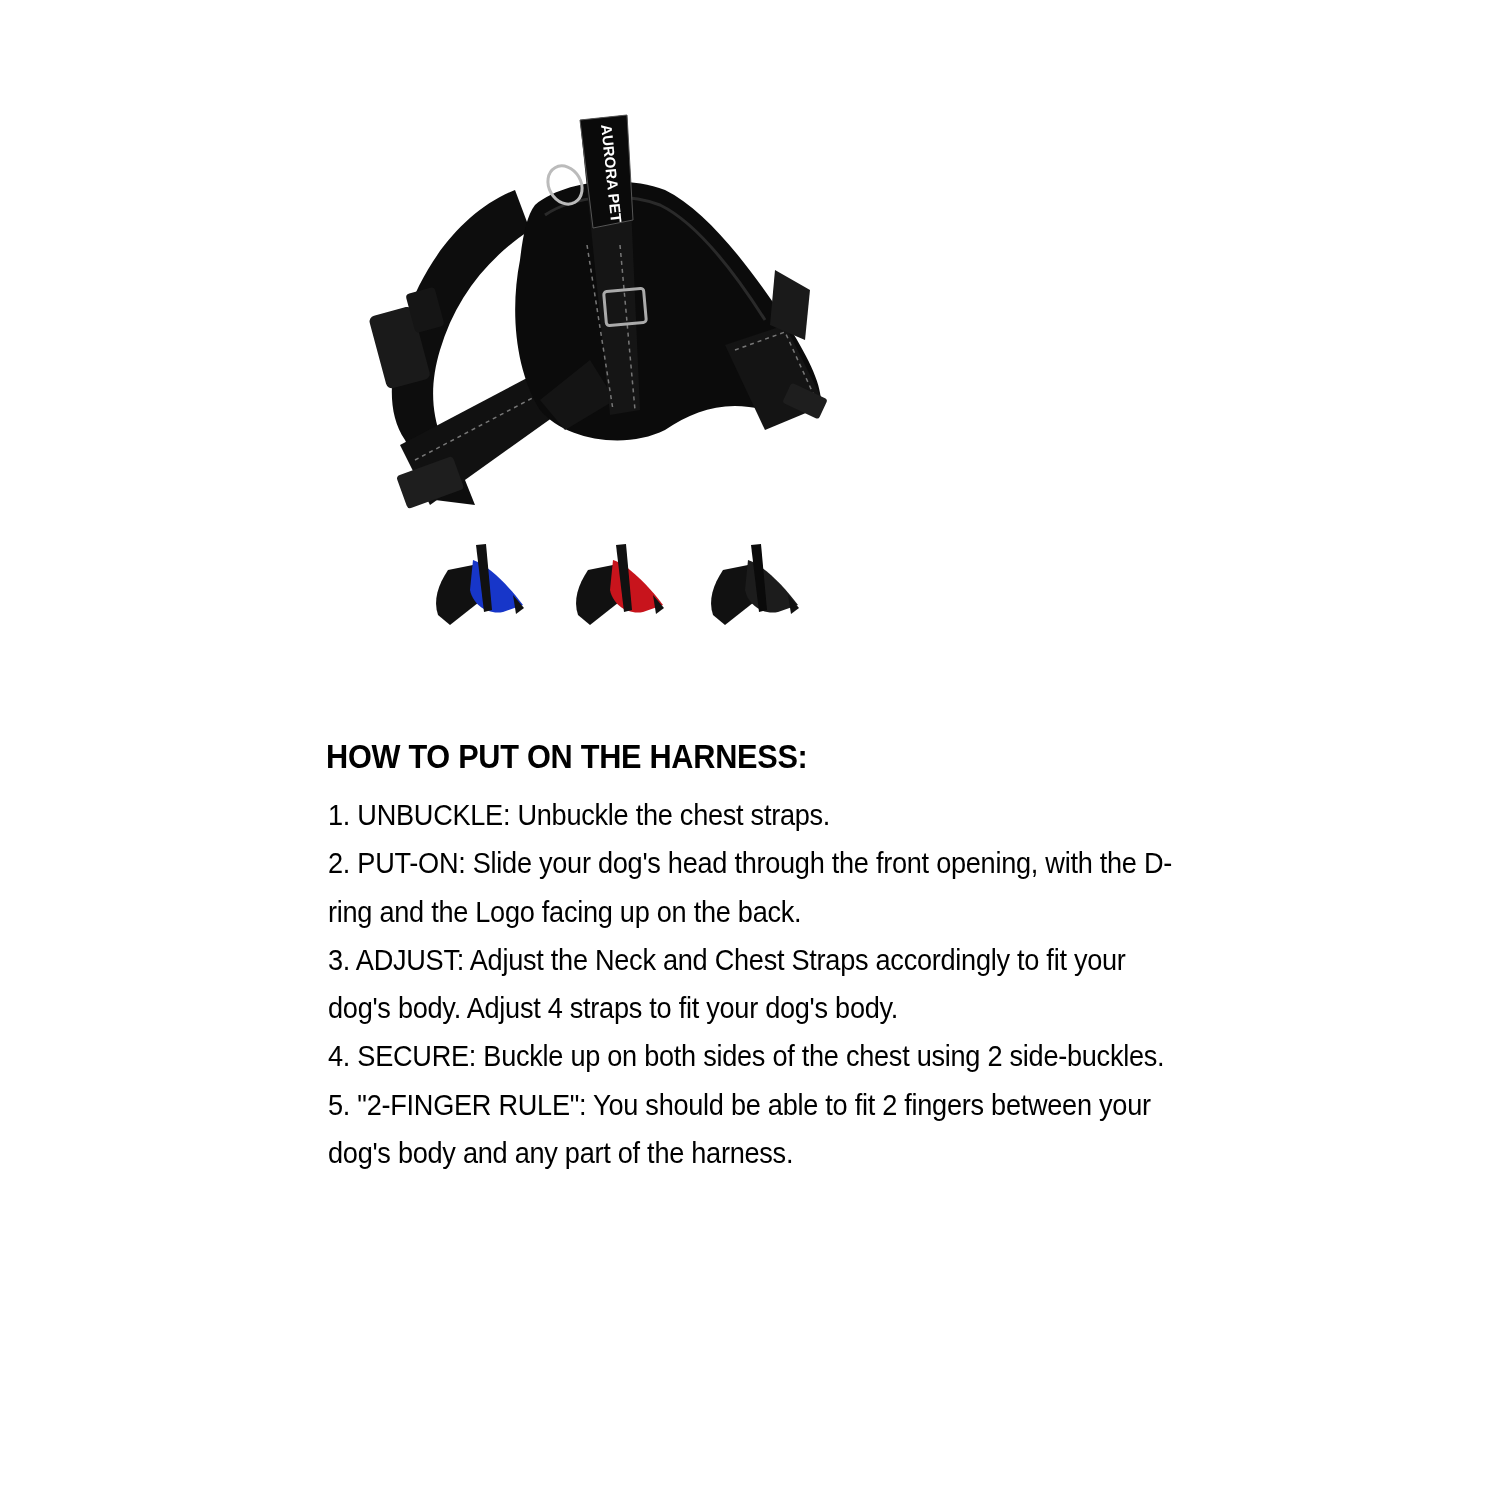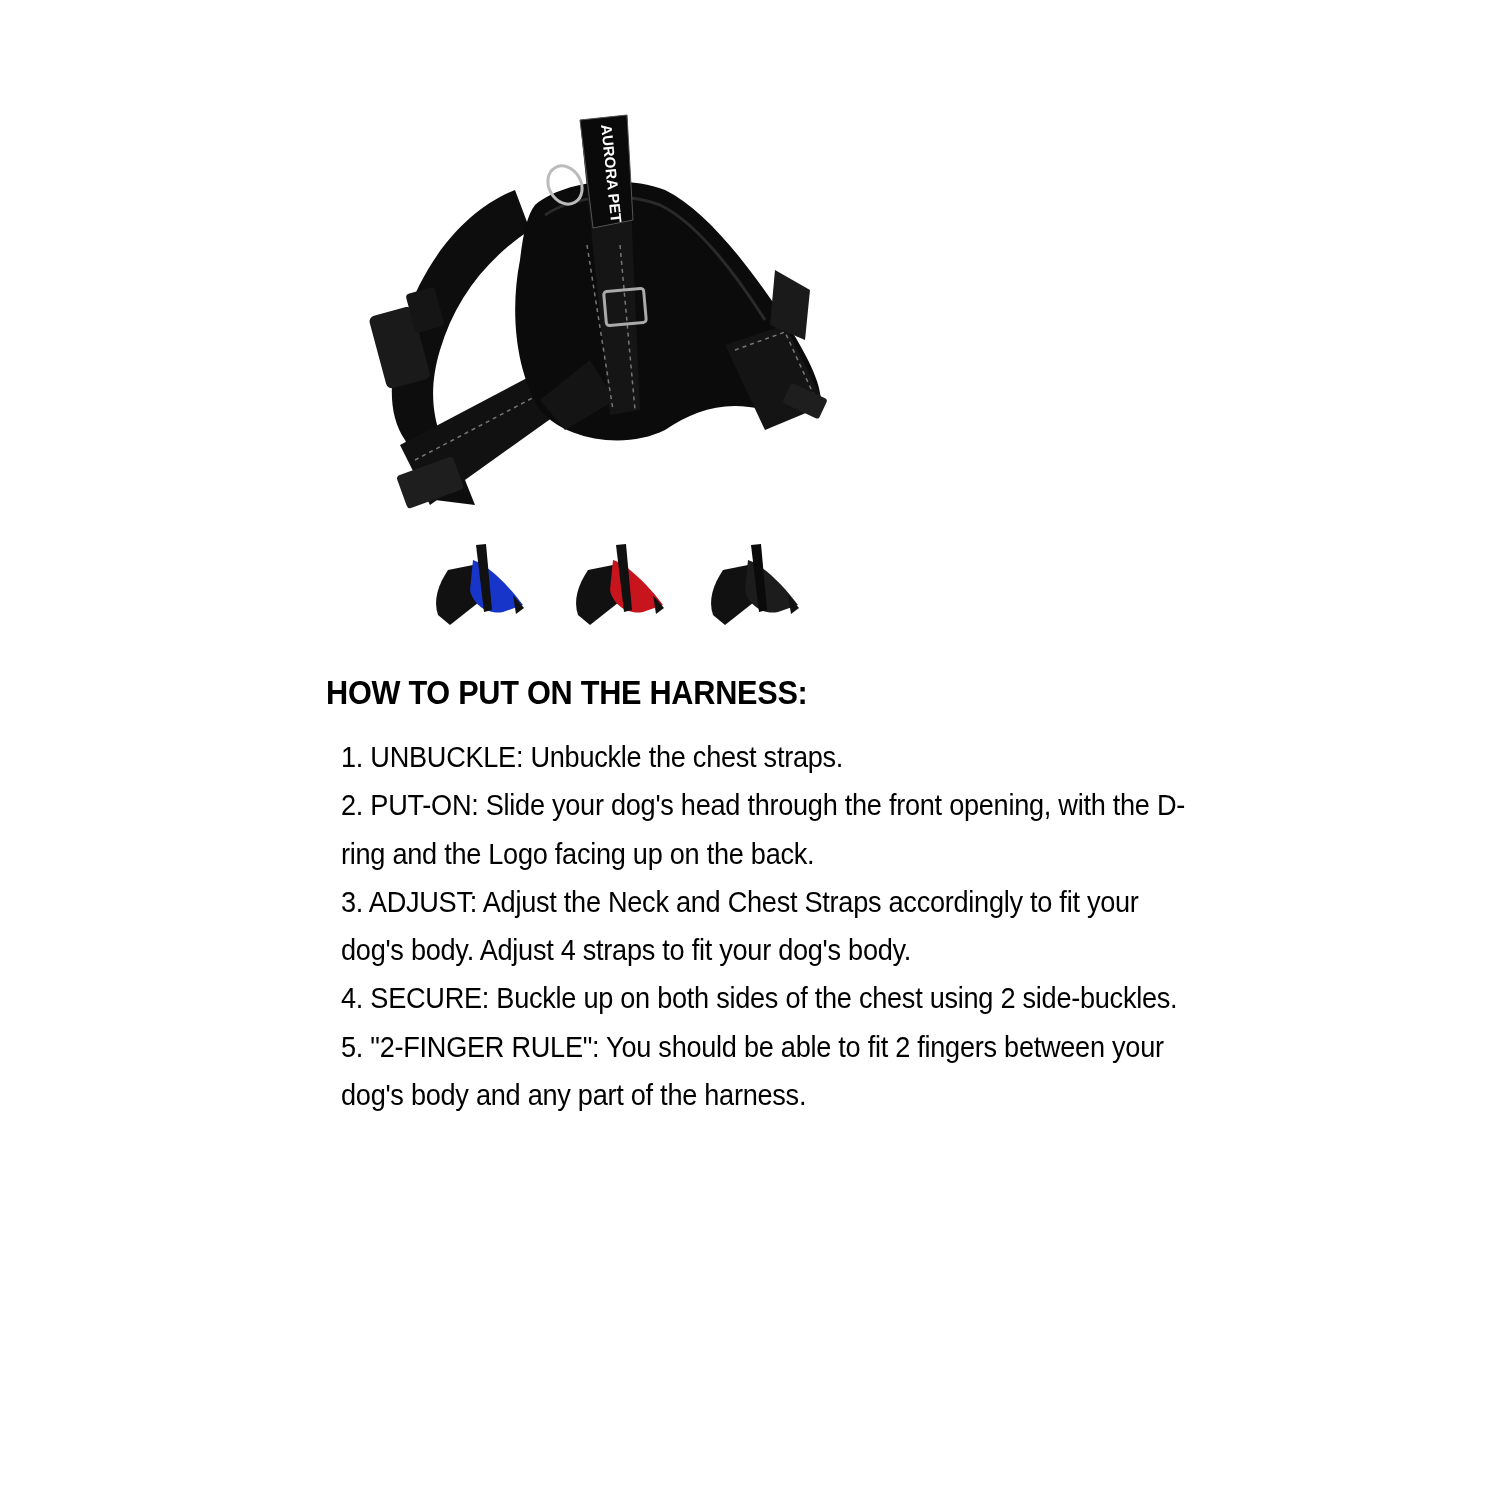--- a/index.html
+++ b/index.html
@@ -31,36 +31,36 @@
     }
     .swatch {
       position: absolute;
       top: 0;
       width: 100px;
       height: 92px;
     }
     .content {
       position: absolute;
       left: 326px;
-      top: 668px;
+      top: 732px;
       width: 880px;
     }
     .heading {
       font-family: "Liberation Sans", sans-serif;
       font-weight: bold;
       font-size: 33px;
       line-height: 50px;
       margin: 0 0 9px 0;
       letter-spacing: -0.3px;
       transform: scaleX(0.93);
       transform-origin: left center;
       white-space: nowrap;
     }
     .steps {
-      margin: 15px;
+      margin: 2px;
       padding: 0;
       list-style: none;
     }
     .step {
       font-family: "Liberation Sans", sans-serif;
       font-size: 29.5px;
       line-height: 48.3px;
       letter-spacing: -0.3px;
       width: 920px;
       transform: scaleX(0.92);

